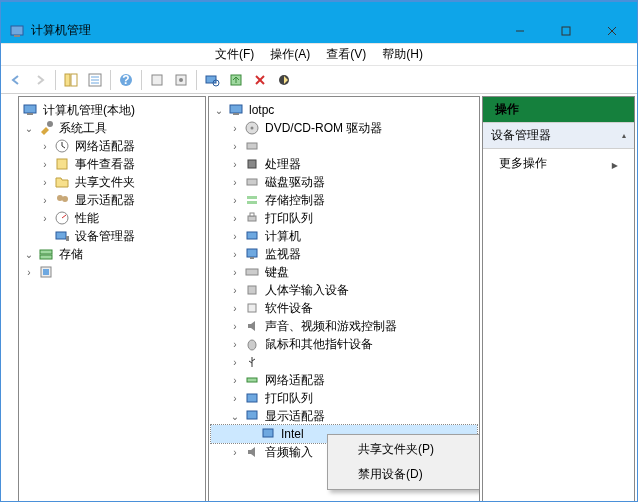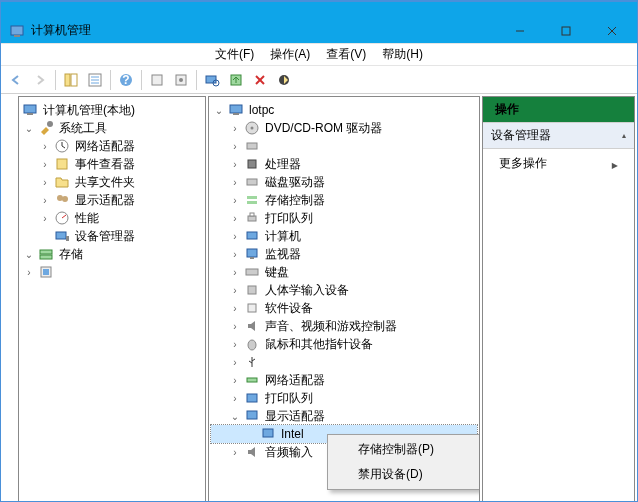--- a/index.html
+++ b/index.html
@@ -457,21 +457,21 @@
           <span class="ticon">
             <svg width="14" height="14">
               <path d="M3 5v4h3l4 3V2L6 5z" fill="#888"></path>
             </svg>
           </span>
           <span class="tlabel">音频输入</span>
         </div>
     </div>
 
     <div class="ctxmenu">
-      <div class="ctxitem">存储控制器(P)</div>
+      <div class="ctxitem">共享文件夹(P)</div>
       <div class="ctxitem">禁用设备(D)</div>
 
     </div>
   </div>
 
   <div class="pane pane-right">
     <div class="actions-hdr">操作</div>
     <div class="actions-sub">
       <span>设备管理器</span>
       <span class="arrow-left-tri">▴</span>

